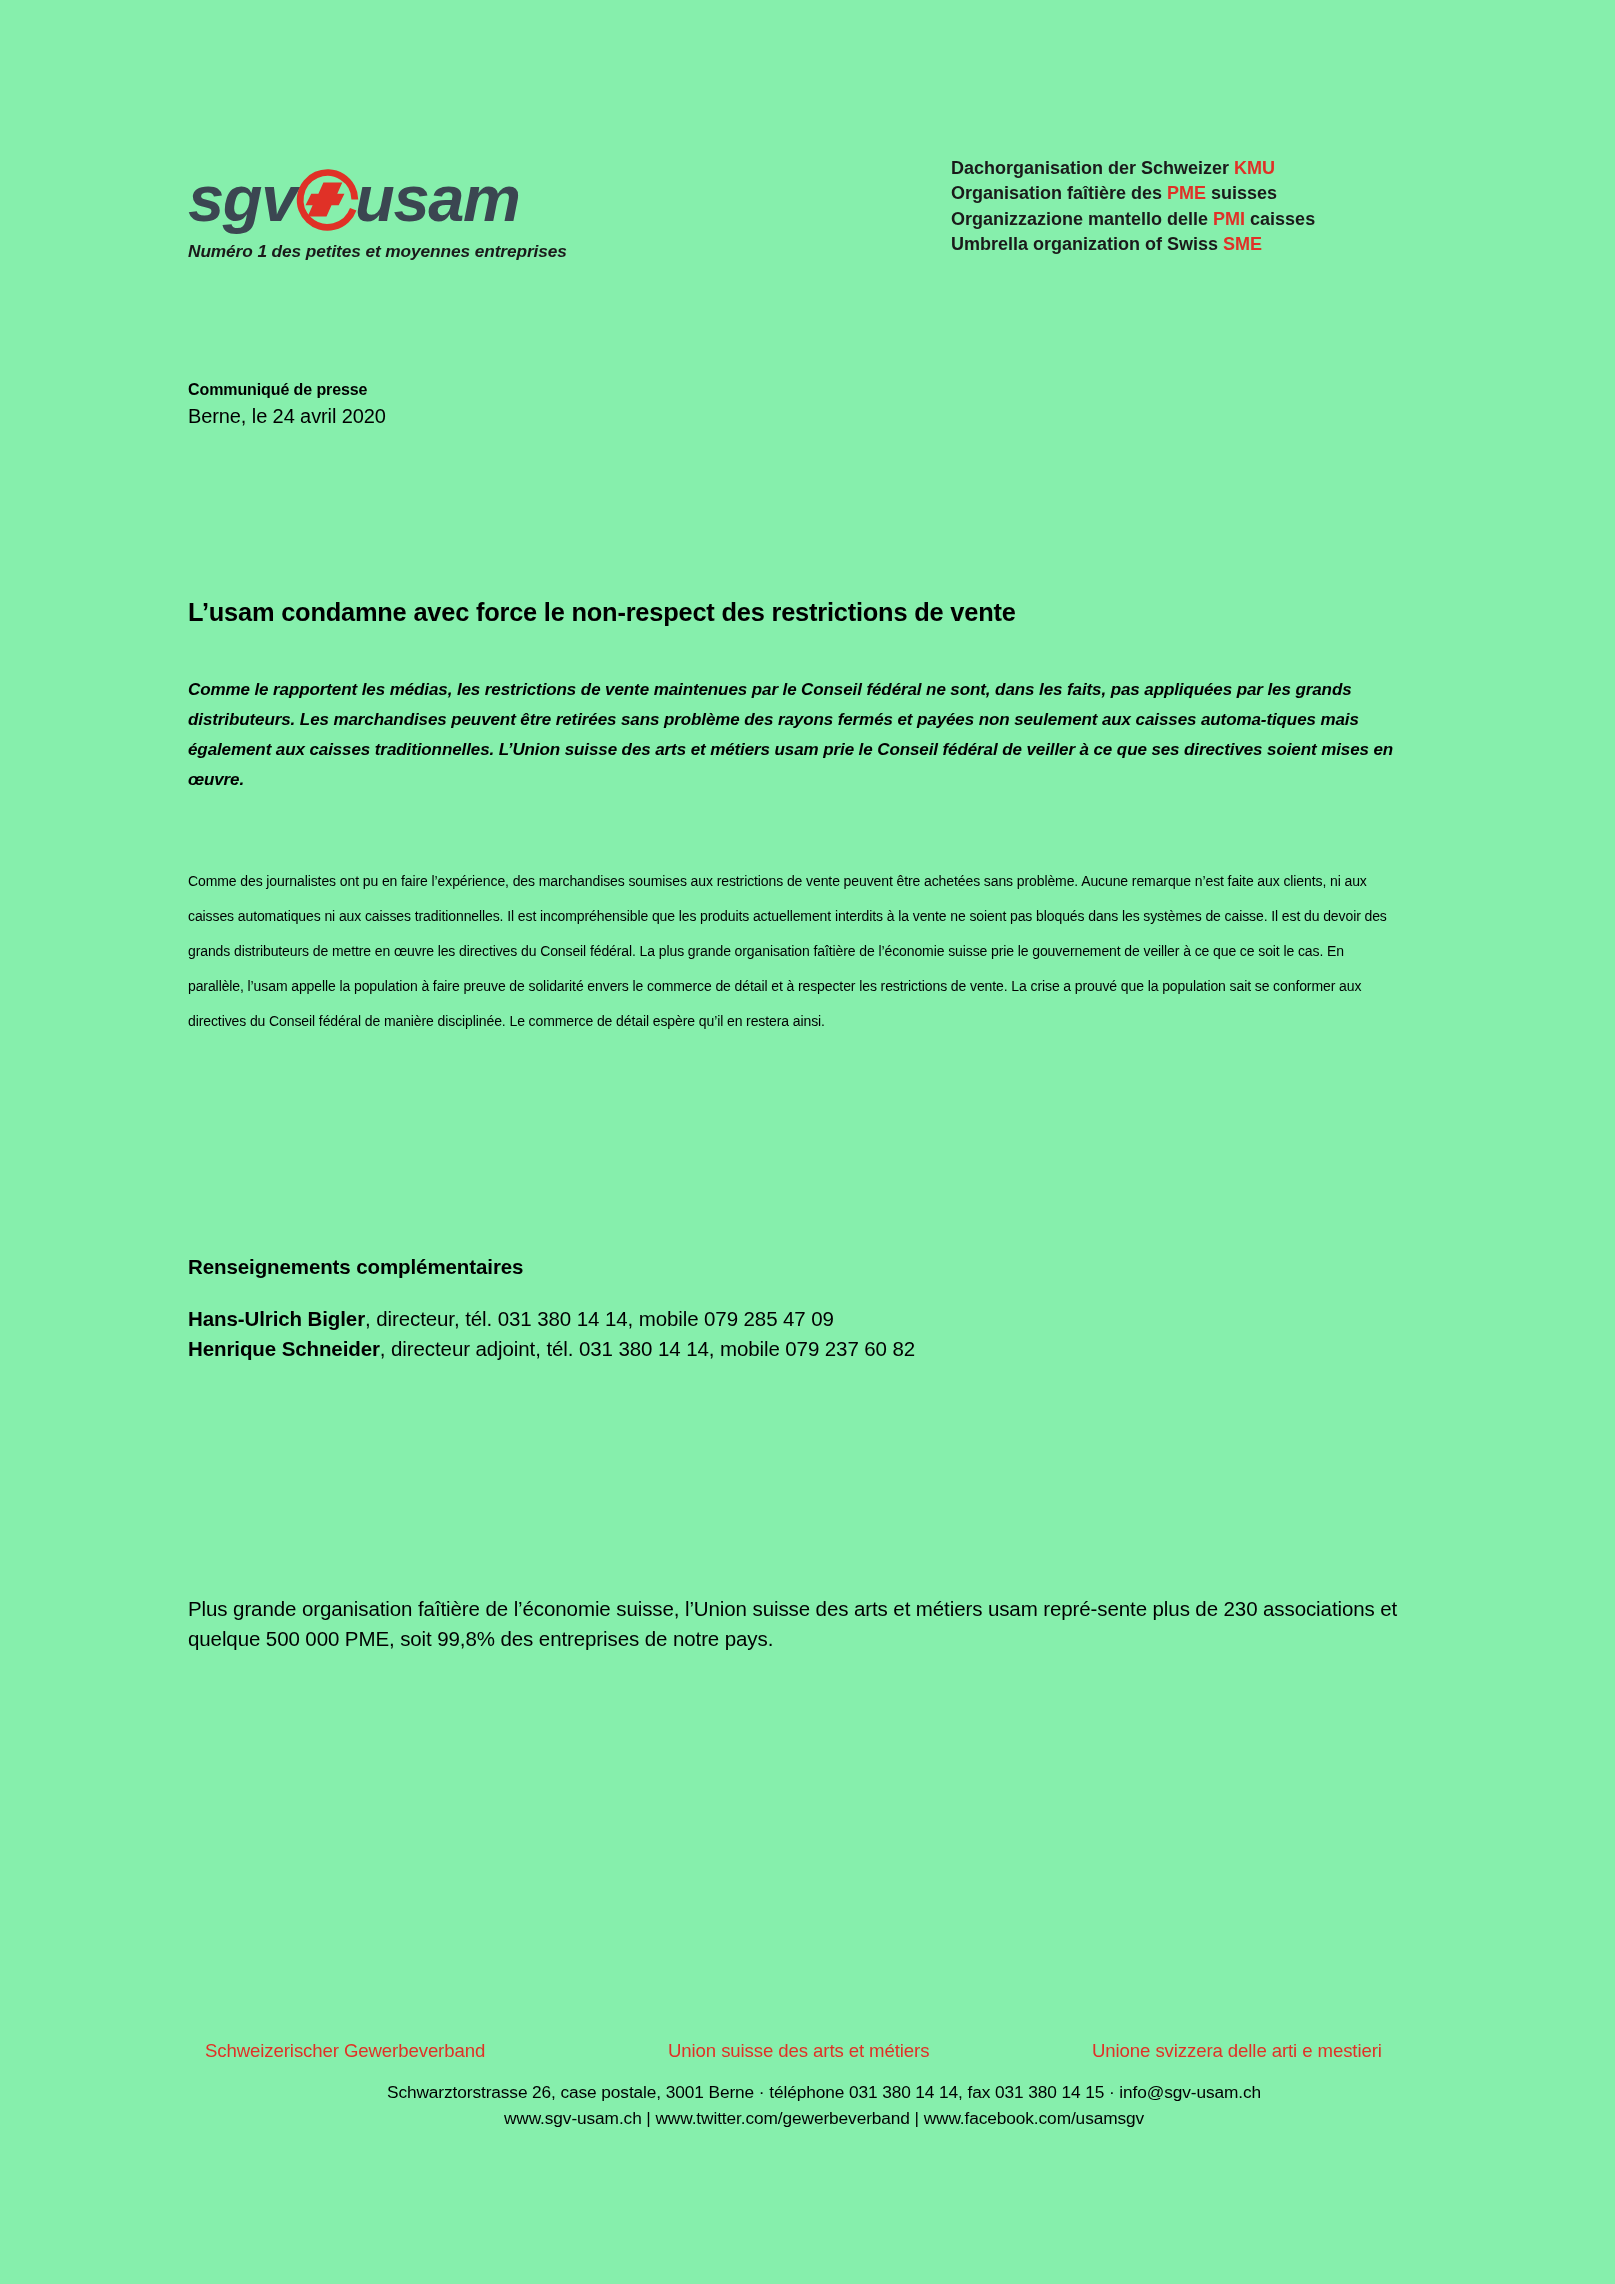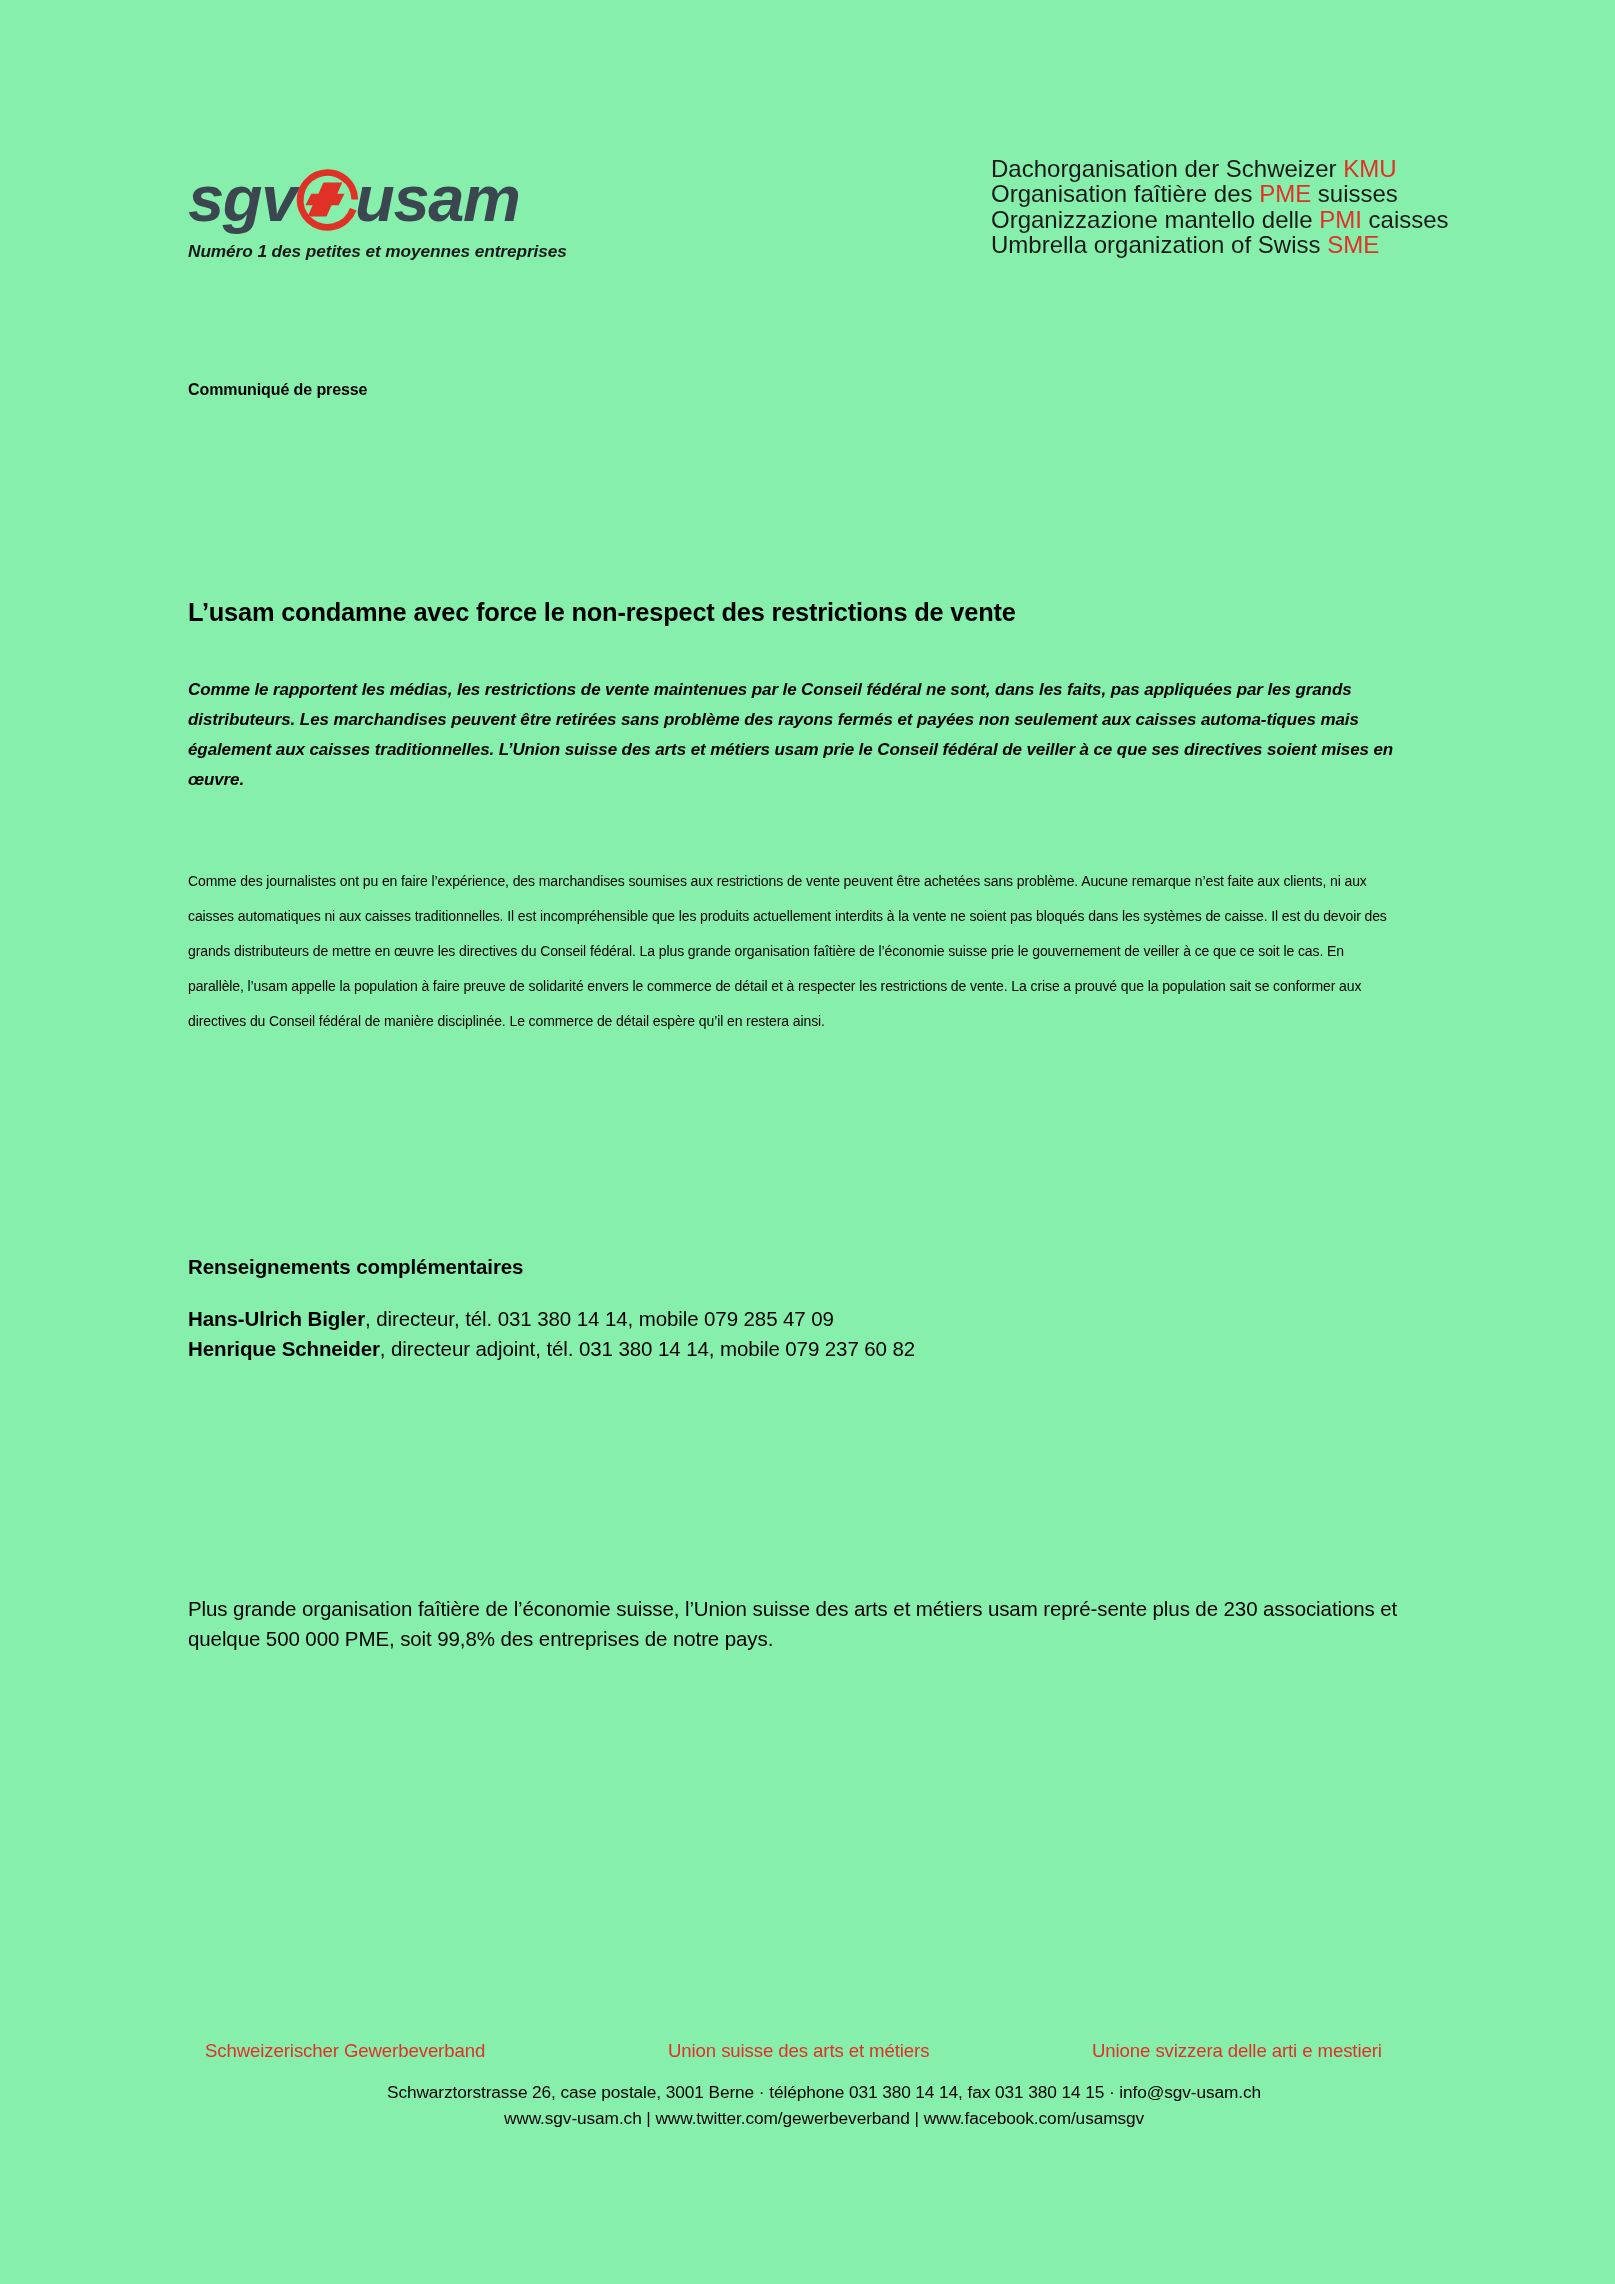--- a/index.html
+++ b/index.html
@@ -72,26 +72,27 @@
     font-style: italic;
     font-weight: bold;
     font-size: 17.3px;
     color: #1a1a1a;
     letter-spacing: -0.1px;
     white-space: nowrap;
   }
 
   .header-langs {
     position: absolute;
-    left: 991px;
+    left: 951px;
     top: 156px;
-    font-size: 24px;
+    font-size: 18px;
     line-height: 25.4px;
     color: #1a1a1a;
     white-space: nowrap;
+    font-weight: bold;
   }
   .hl-red { color: #e03127; }
 
   
   .content {
     position: absolute;
     left: 188px;
     top: 0;
     width: 1206px;
   }
@@ -231,20 +232,21 @@
       <div><span>Organisation faîtière des </span><span class="hl-red">PME</span><span> suisses</span></div>
       <div><span>Organizzazione mantello delle </span><span class="hl-red">PMI</span><span> caisses</span></div>
       <div><span>Umbrella organization of Swiss </span><span class="hl-red">SME</span><span></span></div>
     </div>
   </div>
 
   <div class="content">
 
     <div class="meta">
       <div class="meta-title">Communiqué de presse</div>
+      <div class="meta-date">Berne, le 24 avril 2020</div>
     </div>
 
     <div class="headline">L’usam condamne avec force le non-respect des restrictions de vente</div>
 
     <div class="lead">Comme le rapportent les médias, les restrictions de vente maintenues par le Conseil fédéral ne sont, dans les faits, pas appliquées par les grands distributeurs. Les marchandises peuvent être retirées sans problème des rayons fermés et payées non seulement aux caisses automa-tiques mais également aux caisses traditionnelles. L’Union suisse des arts et métiers usam prie le Conseil fédéral de veiller à ce que ses directives soient mises en œuvre.</div>
 
     <div class="body-para">Comme des journalistes ont pu en faire l’expérience, des marchandises soumises aux restrictions de vente peuvent être achetées sans problème. Aucune remarque n’est faite aux clients, ni aux caisses automatiques ni aux caisses traditionnelles. Il est incompréhensible que les produits actuellement interdits à la vente ne soient pas bloqués dans les systèmes de caisse. Il est du devoir des grands distributeurs de mettre en œuvre les directives du Conseil fédéral. La plus grande organisation faîtière de l’économie suisse prie le gouvernement de veiller à ce que ce soit le cas. En parallèle, l’usam appelle la population à faire preuve de solidarité envers le commerce de détail et à respecter les restrictions de vente. La crise a prouvé que la population sait se conformer aux directives du Conseil fédéral de manière disciplinée. Le commerce de détail espère qu’il en restera ainsi.</div>
 
     <div class="contacts">
       <div class="contacts-title">Renseignements complémentaires</div>

